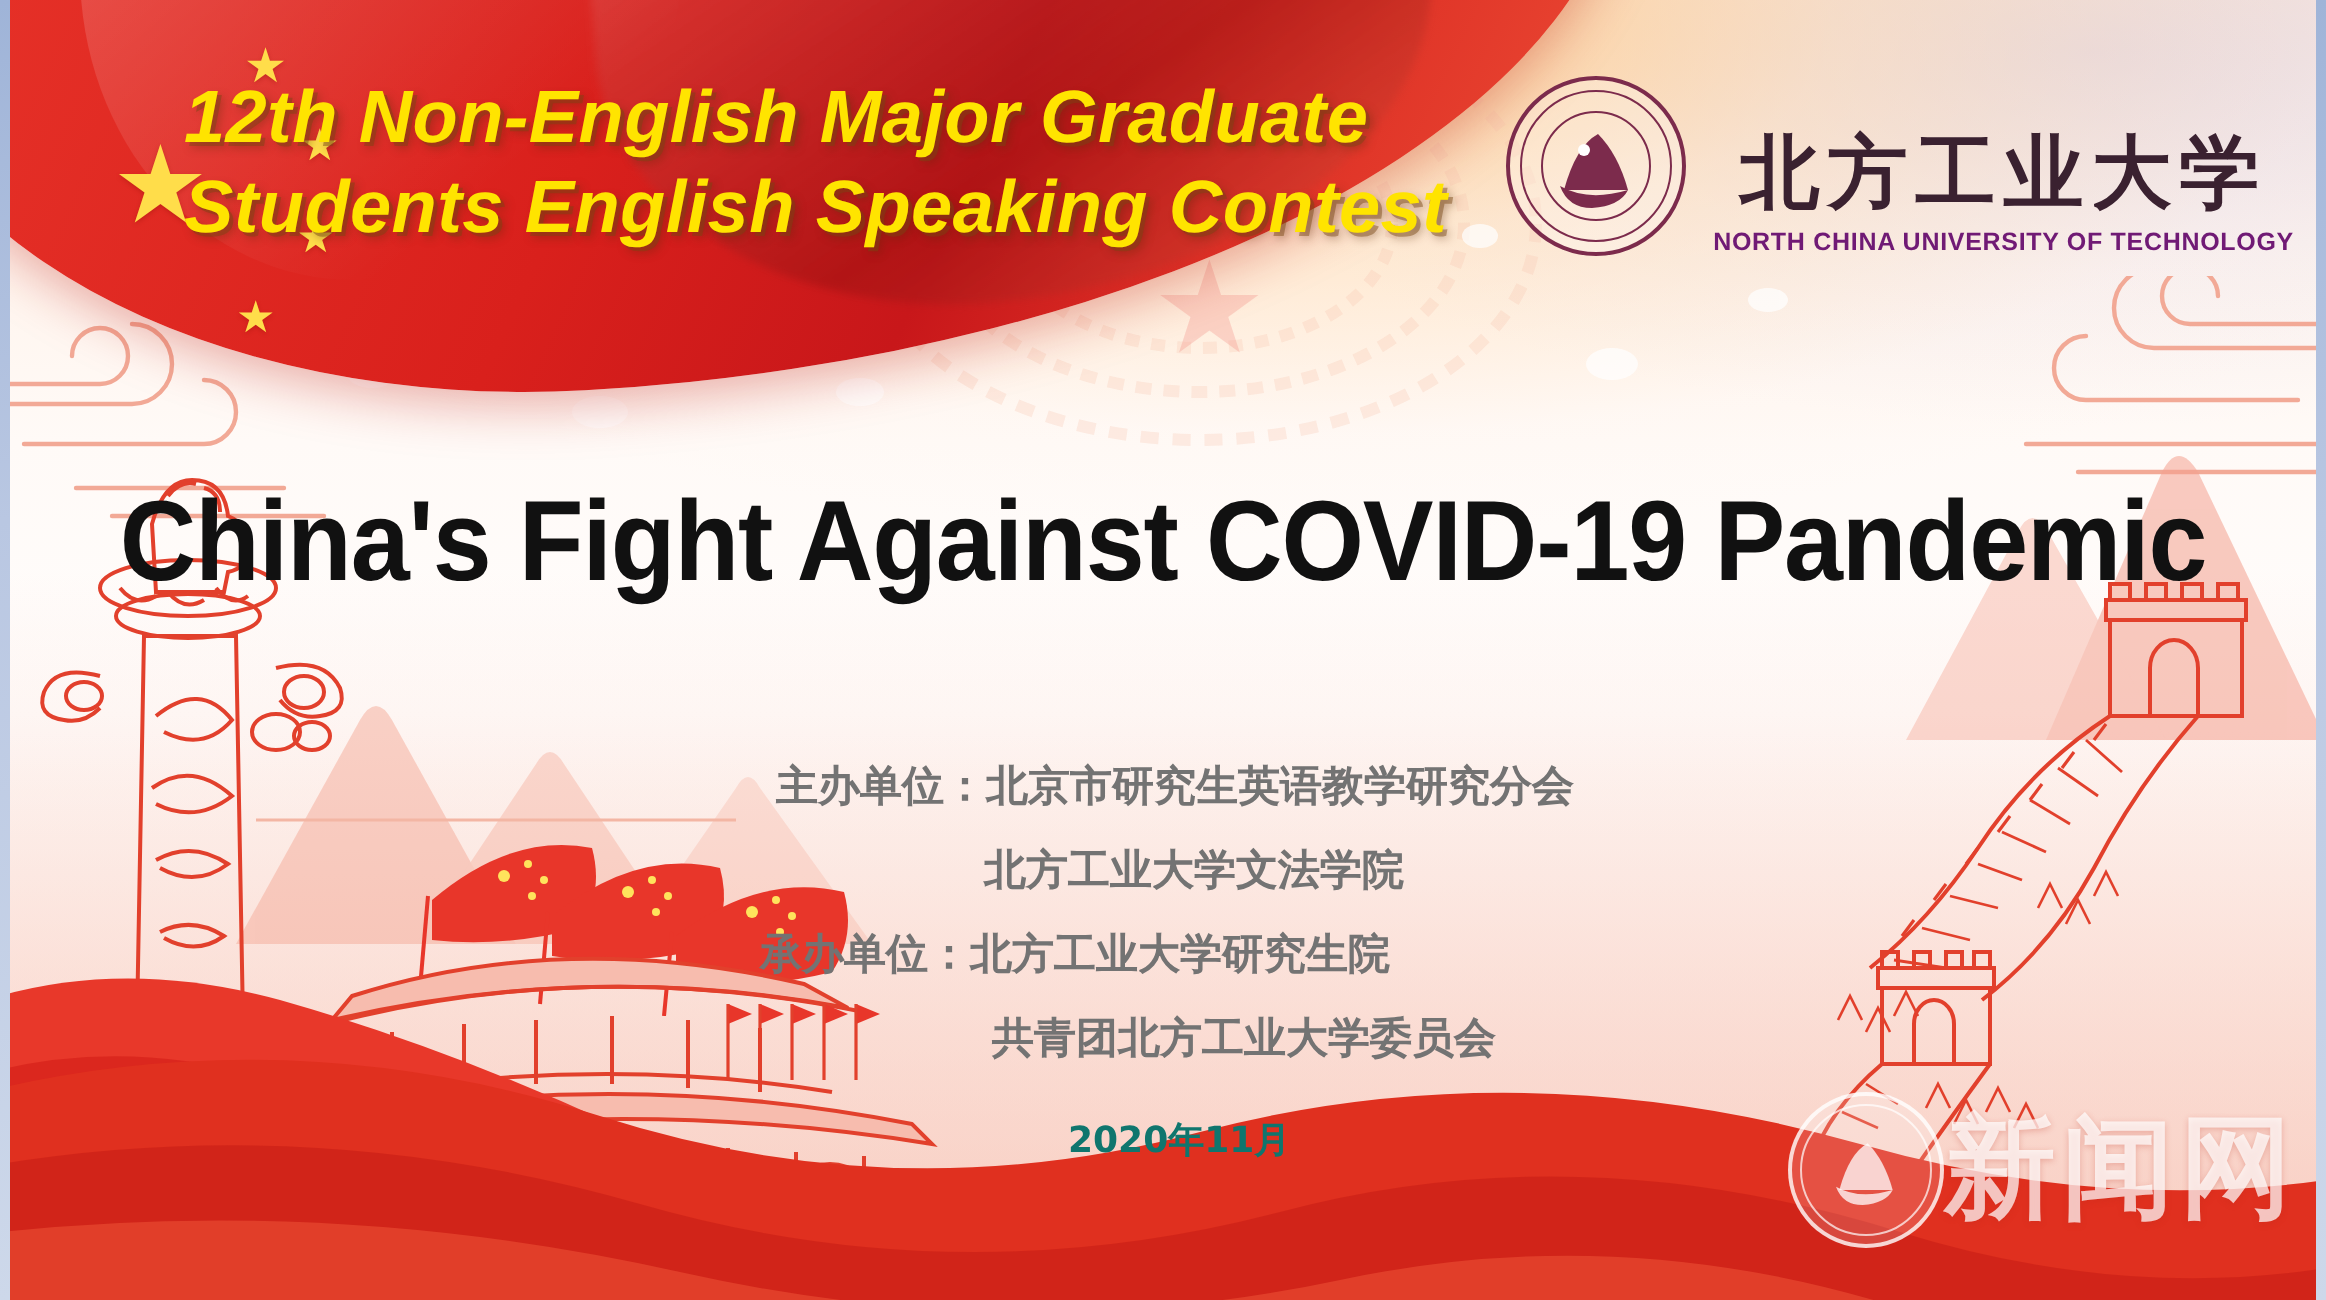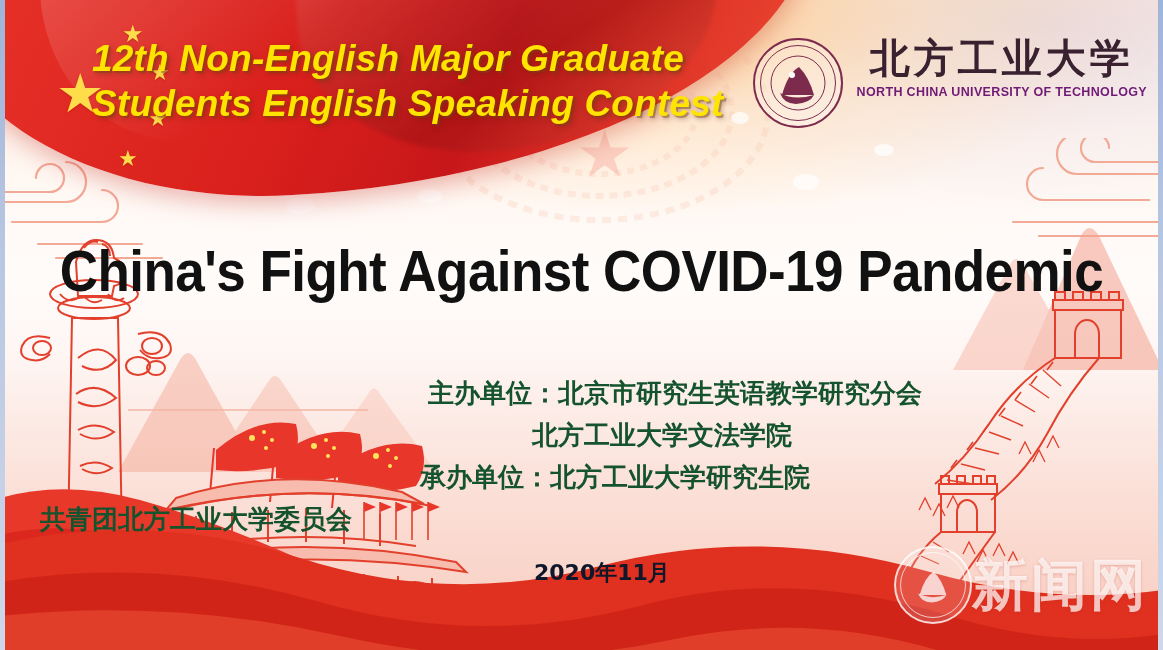--- a/index.html
+++ b/index.html
@@ -60,21 +60,21 @@
   .header-title{
     position:absolute;left:92px;top:36px;width:720px;z-index:9;
     font-weight:bold;font-style:italic;font-size:37px;line-height:1.22;
     color:#ffe400;letter-spacing:.2px;
     text-shadow:2px 2px 0 rgba(120,70,20,.45), 3px 3px 5px rgba(90,40,10,.35);
     font-family:"Liberation Sans",sans-serif;
   }
   .header-title .l2{display:block;}
 
   
-  .logo-block{position:absolute;right:16px;top:38px;display:flex;align-items:flex-start;gap:14px;z-index:9;}
+  .logo-block{position:absolute;right:16px;top:38px;display:flex;align-items:flex-end;gap:14px;z-index:9;}
   .seal{width:86px;height:86px;border-radius:50%;position:relative;
         border:2px solid #7c2b4c;background:rgba(255,255,255,.25);}
   .seal .ring{position:absolute;inset:5px;border-radius:50%;border:1px solid #7c2b4c;}
   .seal .motif{position:absolute;left:50%;top:50%;transform:translate(-50%,-50%);}
   .logo-text{display:flex;flex-direction:column;align-items:center;}
   .logo-cn{font-size:40px;font-weight:bold;color:#3a2130;letter-spacing:4px;
            font-family:"DejaVu Sans",sans-serif;line-height:1;}
   .logo-en{font-size:12.5px;font-weight:bold;color:#701a75;letter-spacing:.35px;margin-top:7px;
            font-family:"Liberation Sans",sans-serif;}
 
@@ -82,29 +82,29 @@
   .main-title{
     position:absolute;left:0;right:0;top:238px;text-align:center;z-index:8;
     font-family:"Liberation Sans",sans-serif;
     font-weight:bold;font-size:57px;color:#111;
     letter-spacing:-.6px;transform:scaleX(.93);
     white-space:nowrap;
   }
 
   
   .org{position:absolute;left:0;right:0;top:372px;z-index:8;
-       font-family:"DejaVu Sans",sans-serif;font-weight:bold;font-size:26px;color:#14532d;padding-left:40px;}
+       font-family:"DejaVu Sans",sans-serif;font-weight:bold;font-size:21px;color:#737373;}
   .org .row{height:42px;display:flex;align-items:center;}
   .org .row span{display:inline-block;}
   .r1 span{margin-left:388px;}
   .r2 span{margin-left:380px;}
   .r3 span{margin-left:492px;}
-  .r4 span{}
+  .r4 span{margin-left:496px;}
   .date{position:absolute;left:0;right:0;top:558px;z-index:8;
-        font-family:"DejaVu Sans",sans-serif;font-weight:bold;font-size:22px;color:#0f172a;}
+        font-family:"DejaVu Sans",sans-serif;font-weight:bold;font-size:18px;color:#0f766e;}
   .date span{display:block;margin-left:534px;}
 
   
   .art{position:absolute;inset:0;pointer-events:none;}
   .art svg{position:absolute;}
 
   
   .ribbon{position:absolute;left:0;right:0;bottom:0;height:170px;}
 
   

